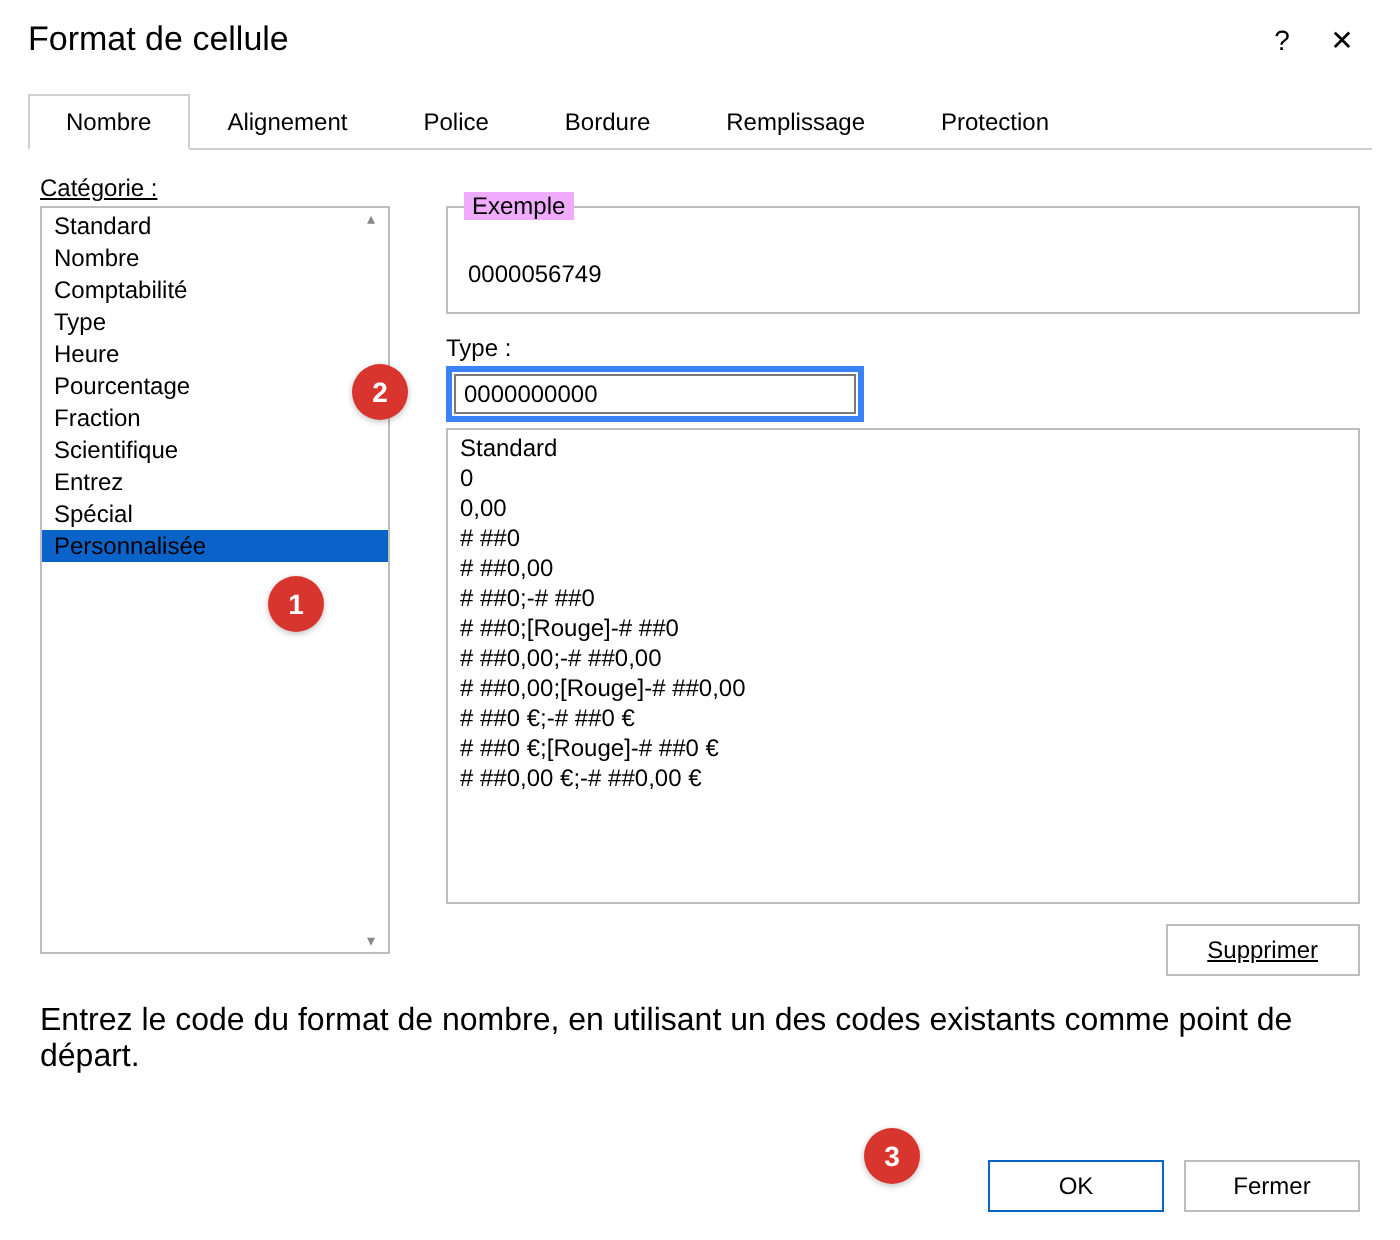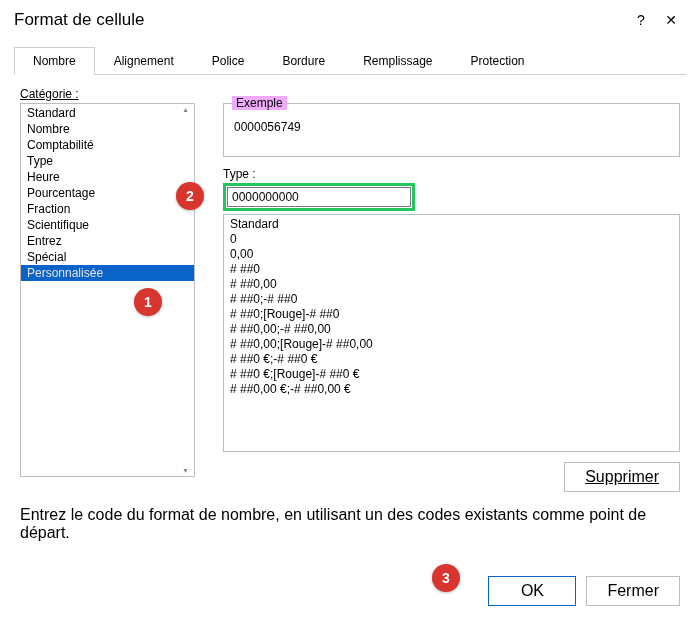--- a/index.html
+++ b/index.html
@@ -74,21 +74,21 @@
       list-style: none;
       padding: 1px 0;
     }
     .cat-list li {
       padding: 1px 6px;
       font-size: 12px;
       cursor: default;
     }
     .cat-list li.selected {
       background: #0a63c9;
-      color: #e5e5e5;
+      color: #000000;
     }
     .cat-box .scrollbar {
       position: absolute;
       right: 1px;
       top: 1px;
       bottom: 1px;
       width: 15px;
     }
     .cat-box .scrollbar::before {
       content: "▴";
@@ -118,32 +118,32 @@
     }
     .example-box .legend {
       position: absolute;
       top: -8px;
       left: 8px;
       background: #f0abfc;
       padding: 0 4px;
       font-size: 12px;
     }
     .example-box .value {
-      margin-top: 10px;
+      margin-top: 20px;
       font-size: 12px;
     }
     .type-label {
       font-size: 12px;
       margin-bottom: 2px;
     }
     .type-input-wrap {
-      border: 3px solid #22c55e;
+      border: 3px solid #3b82f6;
       padding: 1px;
       margin-bottom: 3px;
-      width: 192px;
+      width: 209px;
     }
     .type-input {
       width: 100%;
       border: 1px solid #7a7a7a;
       font-size: 12px;
       padding: 2px 4px;
       font-family: inherit;
       outline: none;
     }
     .type-list {
@@ -157,21 +157,21 @@
       padding: 0.5px 2px;
       cursor: default;
     }
     .delete-row {
       display: flex;
       justify-content: flex-end;
       margin-top: 10px;
     }
     .delete-row button, .buttons button {
       font-family: inherit;
-      font-size: 16px;
+      font-size: 12px;
       padding: 5px 20px;
       background: #fff;
       border: 1px solid #bdbdbd;
       cursor: default;
       min-width: 88px;
     }
     .help-text {
       padding: 14px 20px;
       font-size: 16px;
     }

